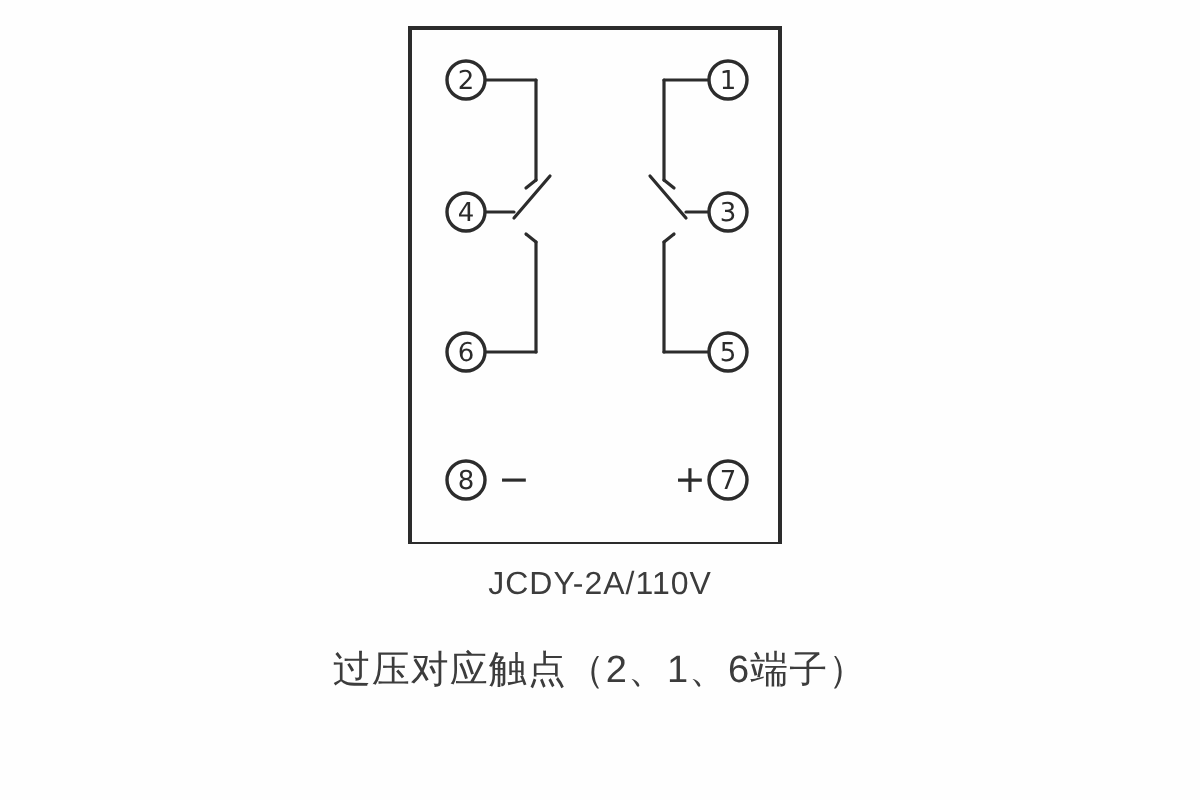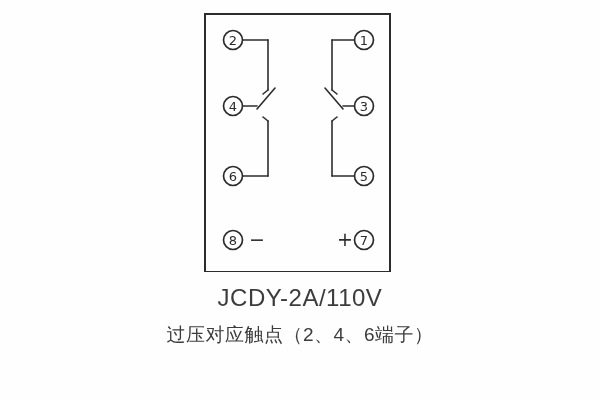--- a/index.html
+++ b/index.html
@@ -20,21 +20,21 @@
     font-family:"DejaVu Sans","Liberation Sans",sans-serif;
   }
   .sign{
     font-size:19px;fill:#2c2c2c;text-anchor:middle;
     font-family:"DejaVu Sans","Liberation Sans",sans-serif;
   }
   .caption{
     position:absolute;left:0;width:600px;text-align:center;
     color:#3c3c3c;
   }
-  .caption-model{top:284px;font-size:24px;letter-spacing:0.5px;}
+  .caption-model{top:284px;font-size:16px;letter-spacing:0.5px;}
   .caption-line{font-size:19px;letter-spacing:0.5px;}
   .caption-over{top:322px;}
   .caption-under{top:364px;}
 </style>
 </head>
 <body>
 
 <div class="page">
 
   <svg width="600" height="272" viewBox="0 0 600 272">
@@ -93,16 +93,16 @@
 
     <text class="sign" x="345" y="246">+</text>
     <g>
       <circle class="term-circle" cx="364" cy="240" r="9.5"></circle>
       <text class="tnum" x="364" y="244.5">7</text>
     </g>
   </svg>
 
   <div class="caption caption-model">JCDY-2A/110V</div>
 
-  <div class="caption caption-line caption-over">过压对应触点（2、4、6端子）</div>
+  <div class="caption caption-line caption-over">过压对应触点（2、1、6端子）</div>
 
 
 </div>
 
 </body></html>

